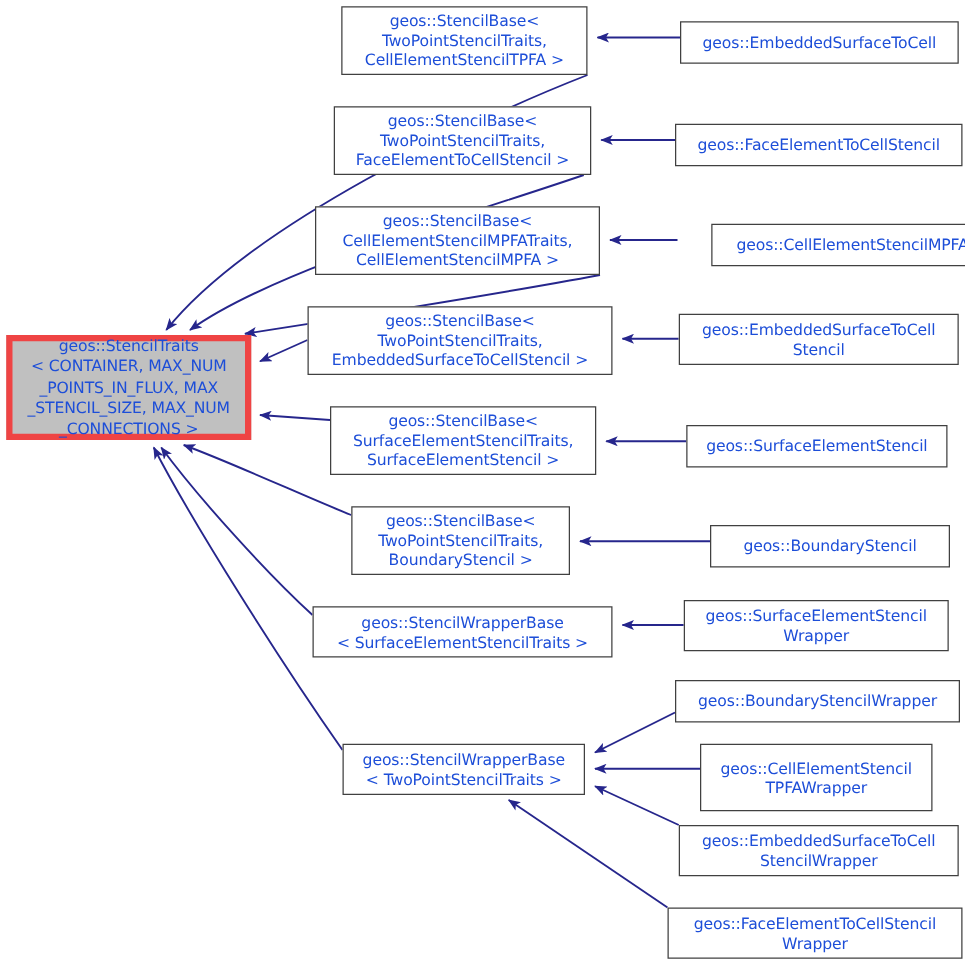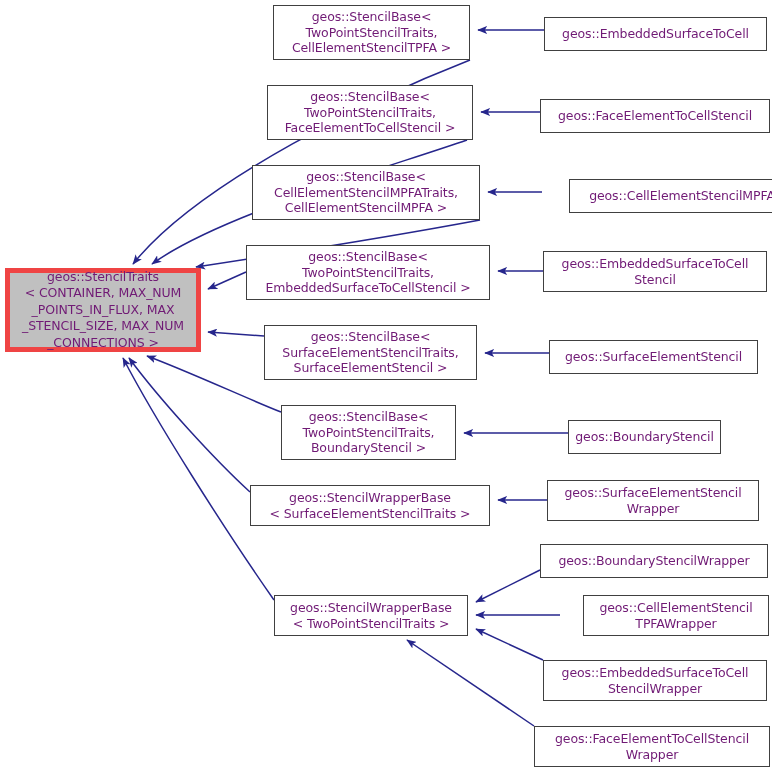--- a/index.html
+++ b/index.html
@@ -22,21 +22,21 @@
     top: 0;
     width: 772px;
     height: 773px;
     pointer-events: none;
   }
   .node {
     position: absolute;
     box-sizing: border-box;
     border: 1px solid #404040;
     background: #ffffff;
-    color: #701a75;
+    color: #1d4ed8;
     display: flex;
     align-items: center;
     justify-content: center;
     text-align: center;
     font-size: 12.5px;
     line-height: 15.5px;
     letter-spacing: -0.1px;
     white-space: pre-line;
     padding: 16px 3px;
     z-index: 2;
@@ -114,25 +114,25 @@
       <div class="node" style="left: 250px; top: 485px; width: 240px; height: 41px;"><span class="label">geos::StencilWrapperBase
 &lt; SurfaceElementStencilTraits &gt;</span></div>
       <div class="node" style="left: 274px; top: 595px; width: 194px; height: 41px;"><span class="label">geos::StencilWrapperBase
 &lt; TwoPointStencilTraits &gt;</span></div>
       <div class="node" style="left: 544px; top: 17px; width: 223px; height: 26px;"><span class="label">geos::EmbeddedSurfaceToCell</span></div>
       <div class="node" style="left: 540px; top: 99px; width: 230px; height: 26px;"><span class="label">geos::FaceElementToCellStencil</span></div>
       <div class="node" style="left: 542px; top: 179px; width: 226px; height: 26px; margin-left: 27px;"><span class="label">geos::CellElementStencilMPFA</span></div>
       <div class="node" style="left: 543px; top: 251px; width: 224px; height: 41px;"><span class="label">geos::EmbeddedSurfaceToCell
 Stencil</span></div>
       <div class="node" style="left: 549px; top: 340px; width: 209px; height: 26px;"><span class="label">geos::SurfaceElementStencil</span></div>
-      <div class="node" style="left: 568px; top: 420px; width: 153px; height: 26px;"><span class="label">geos::BoundaryStencil</span></div>
+      <div class="node" style="left: 568px; top: 420px; width: 192px; height: 26px;"><span class="label">geos::BoundaryStencil</span></div>
       <div class="node" style="left: 547px; top: 480px; width: 212px; height: 41px;"><span class="label">geos::SurfaceElementStencil
 Wrapper</span></div>
       <div class="node" style="left: 540px; top: 544px; width: 228px; height: 26px;"><span class="label">geos::BoundaryStencilWrapper</span></div>
-      <div class="node" style="left: 560px; top: 595px; width: 186px; height: 41px; margin-left: 23px;"><span class="label">geos::CellElementStencil
+      <div class="node" style="left: 560px; top: 595px; width: 186px; height: 54px;"><span class="label">geos::CellElementStencil
 TPFAWrapper</span></div>
       <div class="node" style="left: 543px; top: 660px; width: 224px; height: 41px;"><span class="label">geos::EmbeddedSurfaceToCell
 StencilWrapper</span></div>
       <div class="node" style="left: 534px; top: 726px; width: 236px; height: 41px;"><span class="label">geos::FaceElementToCellStencil
 Wrapper</span></div>
     </div>
 
 </div>
 
 </body></html>

